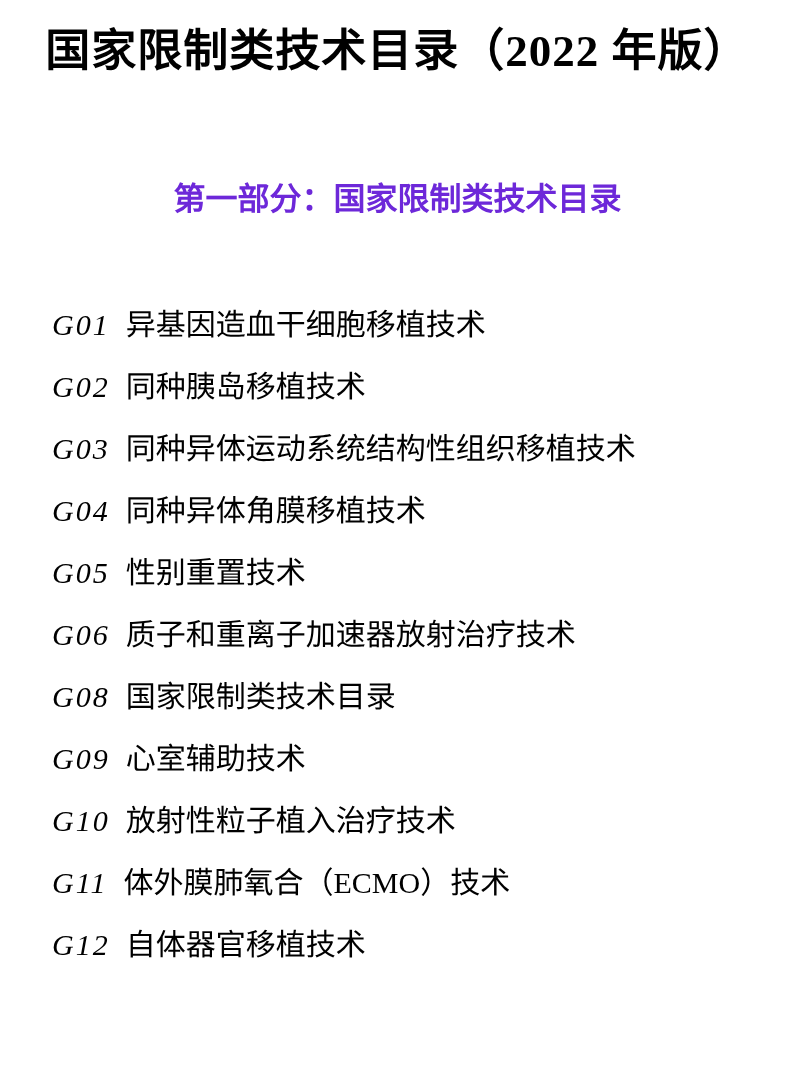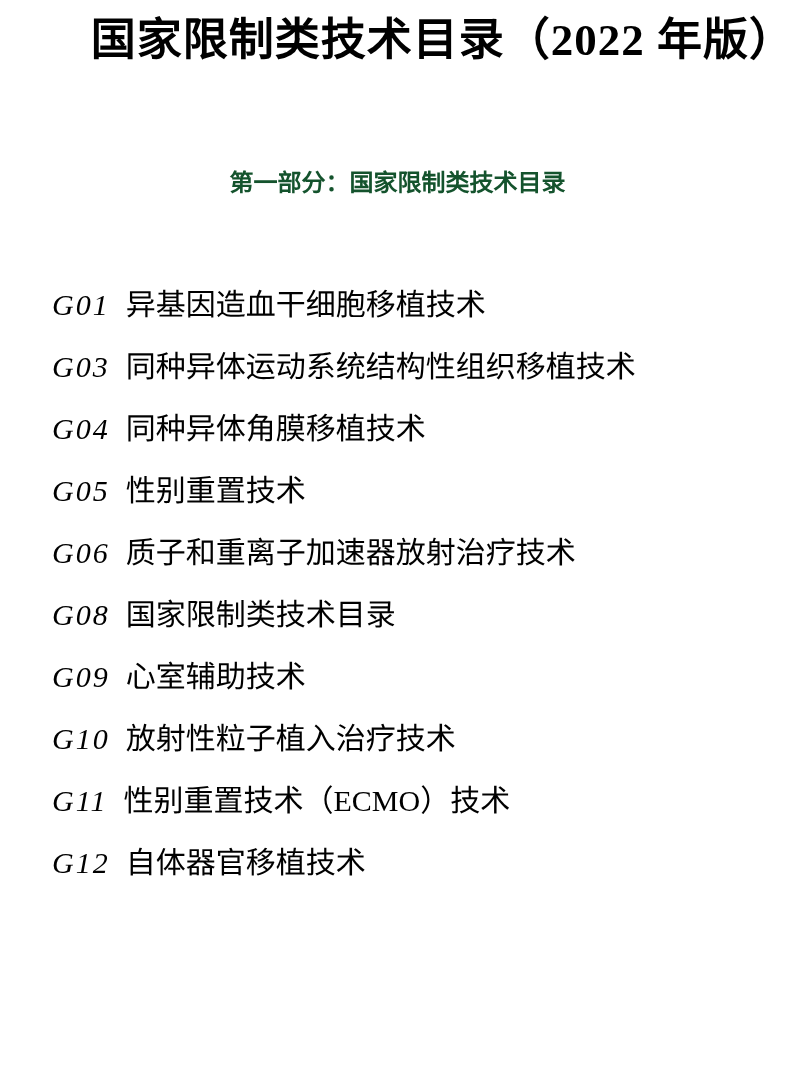--- a/index.html
+++ b/index.html
@@ -9,37 +9,37 @@
   }
   .page {
     position: relative;
     width: 795px;
     height: 1091px;
     background: #ffffff;
     color: #000000;
     overflow: hidden;
   }
   .doc-title {
-    margin: 13px 0 0 0;
-    text-align: right;
+    margin: 24px 0 0 0;
+    text-align: center;
     font-family: "Liberation Serif", "DejaVu Serif", serif;
     font-weight: 700;
     font-size: 45px;
     line-height: 1.2;
     letter-spacing: 1px;
     color: #000000;
   }
   .section-heading {
     margin: 102px 0 0 0;
     text-align: center;
     font-family: "Liberation Sans", "DejaVu Sans", sans-serif;
     font-weight: 700;
-    font-size: 24px;
+    font-size: 32px;
     line-height: 1.2;
-    color: #14532d;
+    color: #6d28d9;
   }
   .catalog {
     margin-top: 76px;
     padding-left: 52px;
     font-family: "Liberation Serif", "DejaVu Serif", serif;
     font-size: 30px;
     color: #000000;
   }
   .catalog-row {
     height: 62px;
@@ -59,23 +59,24 @@
 </head>
 <body>
 
 <div class="page">
   <h1 class="doc-title">国家限制类技术目录（2022 年版）</h1>
 
   <h2 class="section-heading">第一部分：国家限制类技术目录</h2>
 
   <div class="catalog" id="catalog">
       <div class="catalog-row"><span class="item-code">G01</span><span class="item-label">异基因造血干细胞移植技术</span></div>
+      <div class="catalog-row"><span class="item-code">G02</span><span class="item-label">同种胰岛移植技术</span></div>
       <div class="catalog-row"><span class="item-code">G03</span><span class="item-label">同种异体运动系统结构性组织移植技术</span></div>
       <div class="catalog-row"><span class="item-code">G04</span><span class="item-label">同种异体角膜移植技术</span></div>
       <div class="catalog-row"><span class="item-code">G05</span><span class="item-label">性别重置技术</span></div>
       <div class="catalog-row"><span class="item-code">G06</span><span class="item-label">质子和重离子加速器放射治疗技术</span></div>
       <div class="catalog-row"><span class="item-code">G08</span><span class="item-label">国家限制类技术目录</span></div>
       <div class="catalog-row"><span class="item-code">G09</span><span class="item-label">心室辅助技术</span></div>
       <div class="catalog-row"><span class="item-code">G10</span><span class="item-label">放射性粒子植入治疗技术</span></div>
-      <div class="catalog-row"><span class="item-code">G11</span><span class="item-label">性别重置技术（ECMO）技术</span></div>
+      <div class="catalog-row"><span class="item-code">G11</span><span class="item-label">体外膜肺氧合（ECMO）技术</span></div>
       <div class="catalog-row"><span class="item-code">G12</span><span class="item-label">自体器官移植技术</span></div>
     </div>
 </div>
 
 </body></html>

